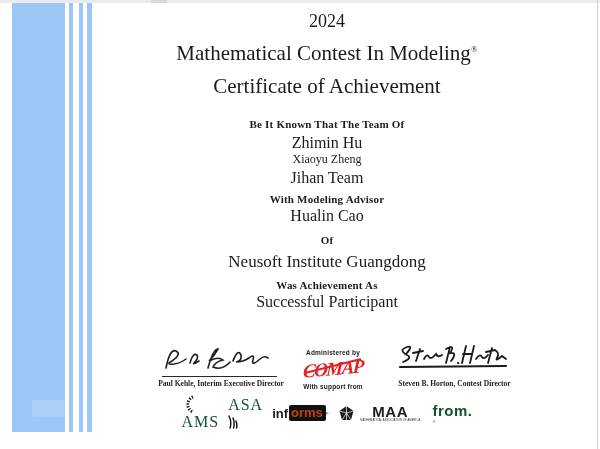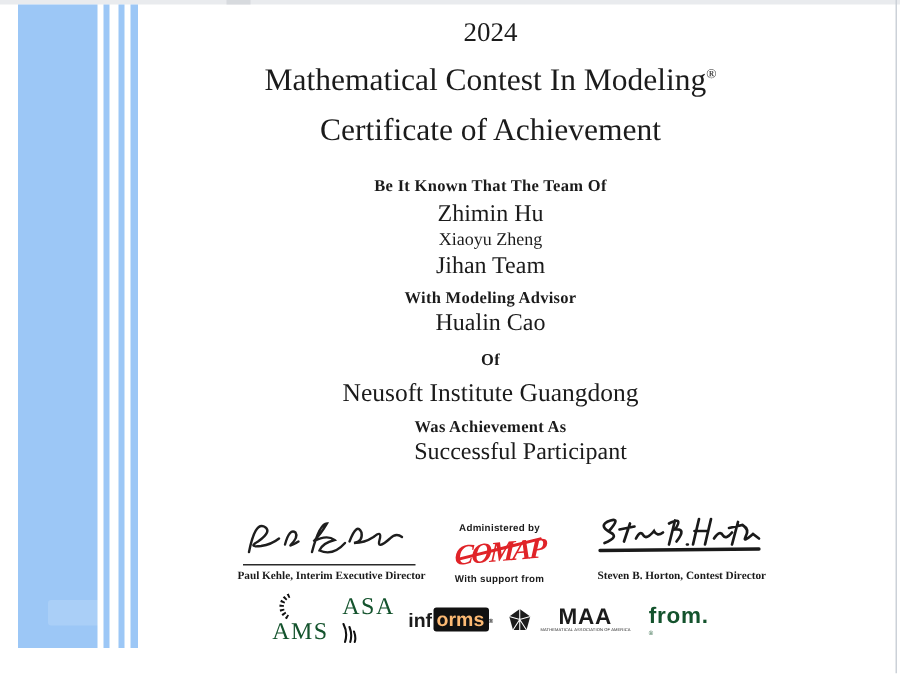--- a/index.html
+++ b/index.html
@@ -27,21 +27,21 @@
   .small{font-size:11px;font-weight:600;letter-spacing:.2px;}
   .known{top:118px;}
   .nm1{top:134px;font-size:16px;}
   .nm2{top:152px;font-size:12px;}
   .nm3{top:169px;font-size:16px;}
   .advl{top:193px;}
   .adv{top:207px;font-size:16px;}
   .ofl{top:234px;}
   .inst{top:252px;font-size:17px;}
   .desl{top:279px;}
-  .des{top:293px;font-size:16px;padding-left:20px;}
+  .des{top:293px;font-size:16px;}
 
   .sig{position:absolute;}
   .sig svg{display:block;}
   .sigline{position:absolute;height:1px;background:#2a2a2a;}
   .cap{position:absolute;text-align:center;font-size:7.5px;font-weight:600;white-space:nowrap;}
 
   .comap-blk{position:absolute;left:208px;top:349px;width:66px;text-align:center;}
   .tinybold{font-family:"Liberation Sans",sans-serif;font-size:6.5px;font-weight:bold;
             letter-spacing:.2px;white-space:nowrap;}
   .comap-logo{position:relative;display:inline-block;margin:2px 0 3px 0;
@@ -49,21 +49,21 @@
       font-size:19px;letter-spacing:-1.5px;transform:rotate(-5deg) skewX(-8deg);}
   .comap-slash{position:absolute;left:-2px;top:12px;width:58px;height:2px;
       transform:rotate(-14deg);border-radius:2px;}
 
   .logos{position:absolute;left:0;top:399px;width:470px;height:28px;
          display:flex;justify-content:center;align-items:center;gap:9px;}
   .logo-item{display:flex;align-items:flex-start;color:#14532d;flex-direction:column;}
   .ams-txt,.asa-txt{font-family:"Liberation Serif",serif;font-size:16px;letter-spacing:1px;}
   .informs{display:flex;align-items:center;font-family:"Liberation Sans",sans-serif;
            font-weight:bold;font-size:13px;}
-  .informs .boxed{background:#111;color:#fdba74;border-radius:2px;padding:0 3px 1px 2px;margin-left:1px;}
+  .informs .boxed{background:#111;color:#c2410c;border-radius:2px;padding:0 3px 1px 2px;margin-left:1px;}
   .maa{display:flex;align-items:center;gap:2px;text-align:right;}
   .maa-right{display:flex;flex-direction:column;align-items:center;line-height:1;}
   .maa-txt{font-family:"Liberation Sans",sans-serif;font-weight:bold;font-size:15px;letter-spacing:.5px;}
   .maa-sub{font-family:"Liberation Sans",sans-serif;font-size:3px;letter-spacing:.1px;
            white-space:nowrap;transform:scale(.9);}
   .siam{font-family:"Liberation Sans",sans-serif;font-weight:bold;font-size:15px;
         letter-spacing:.5px;}
   .rmark{font-size:4px;vertical-align:sub;font-family:"Liberation Sans",sans-serif;}
 </style>
 </head>

